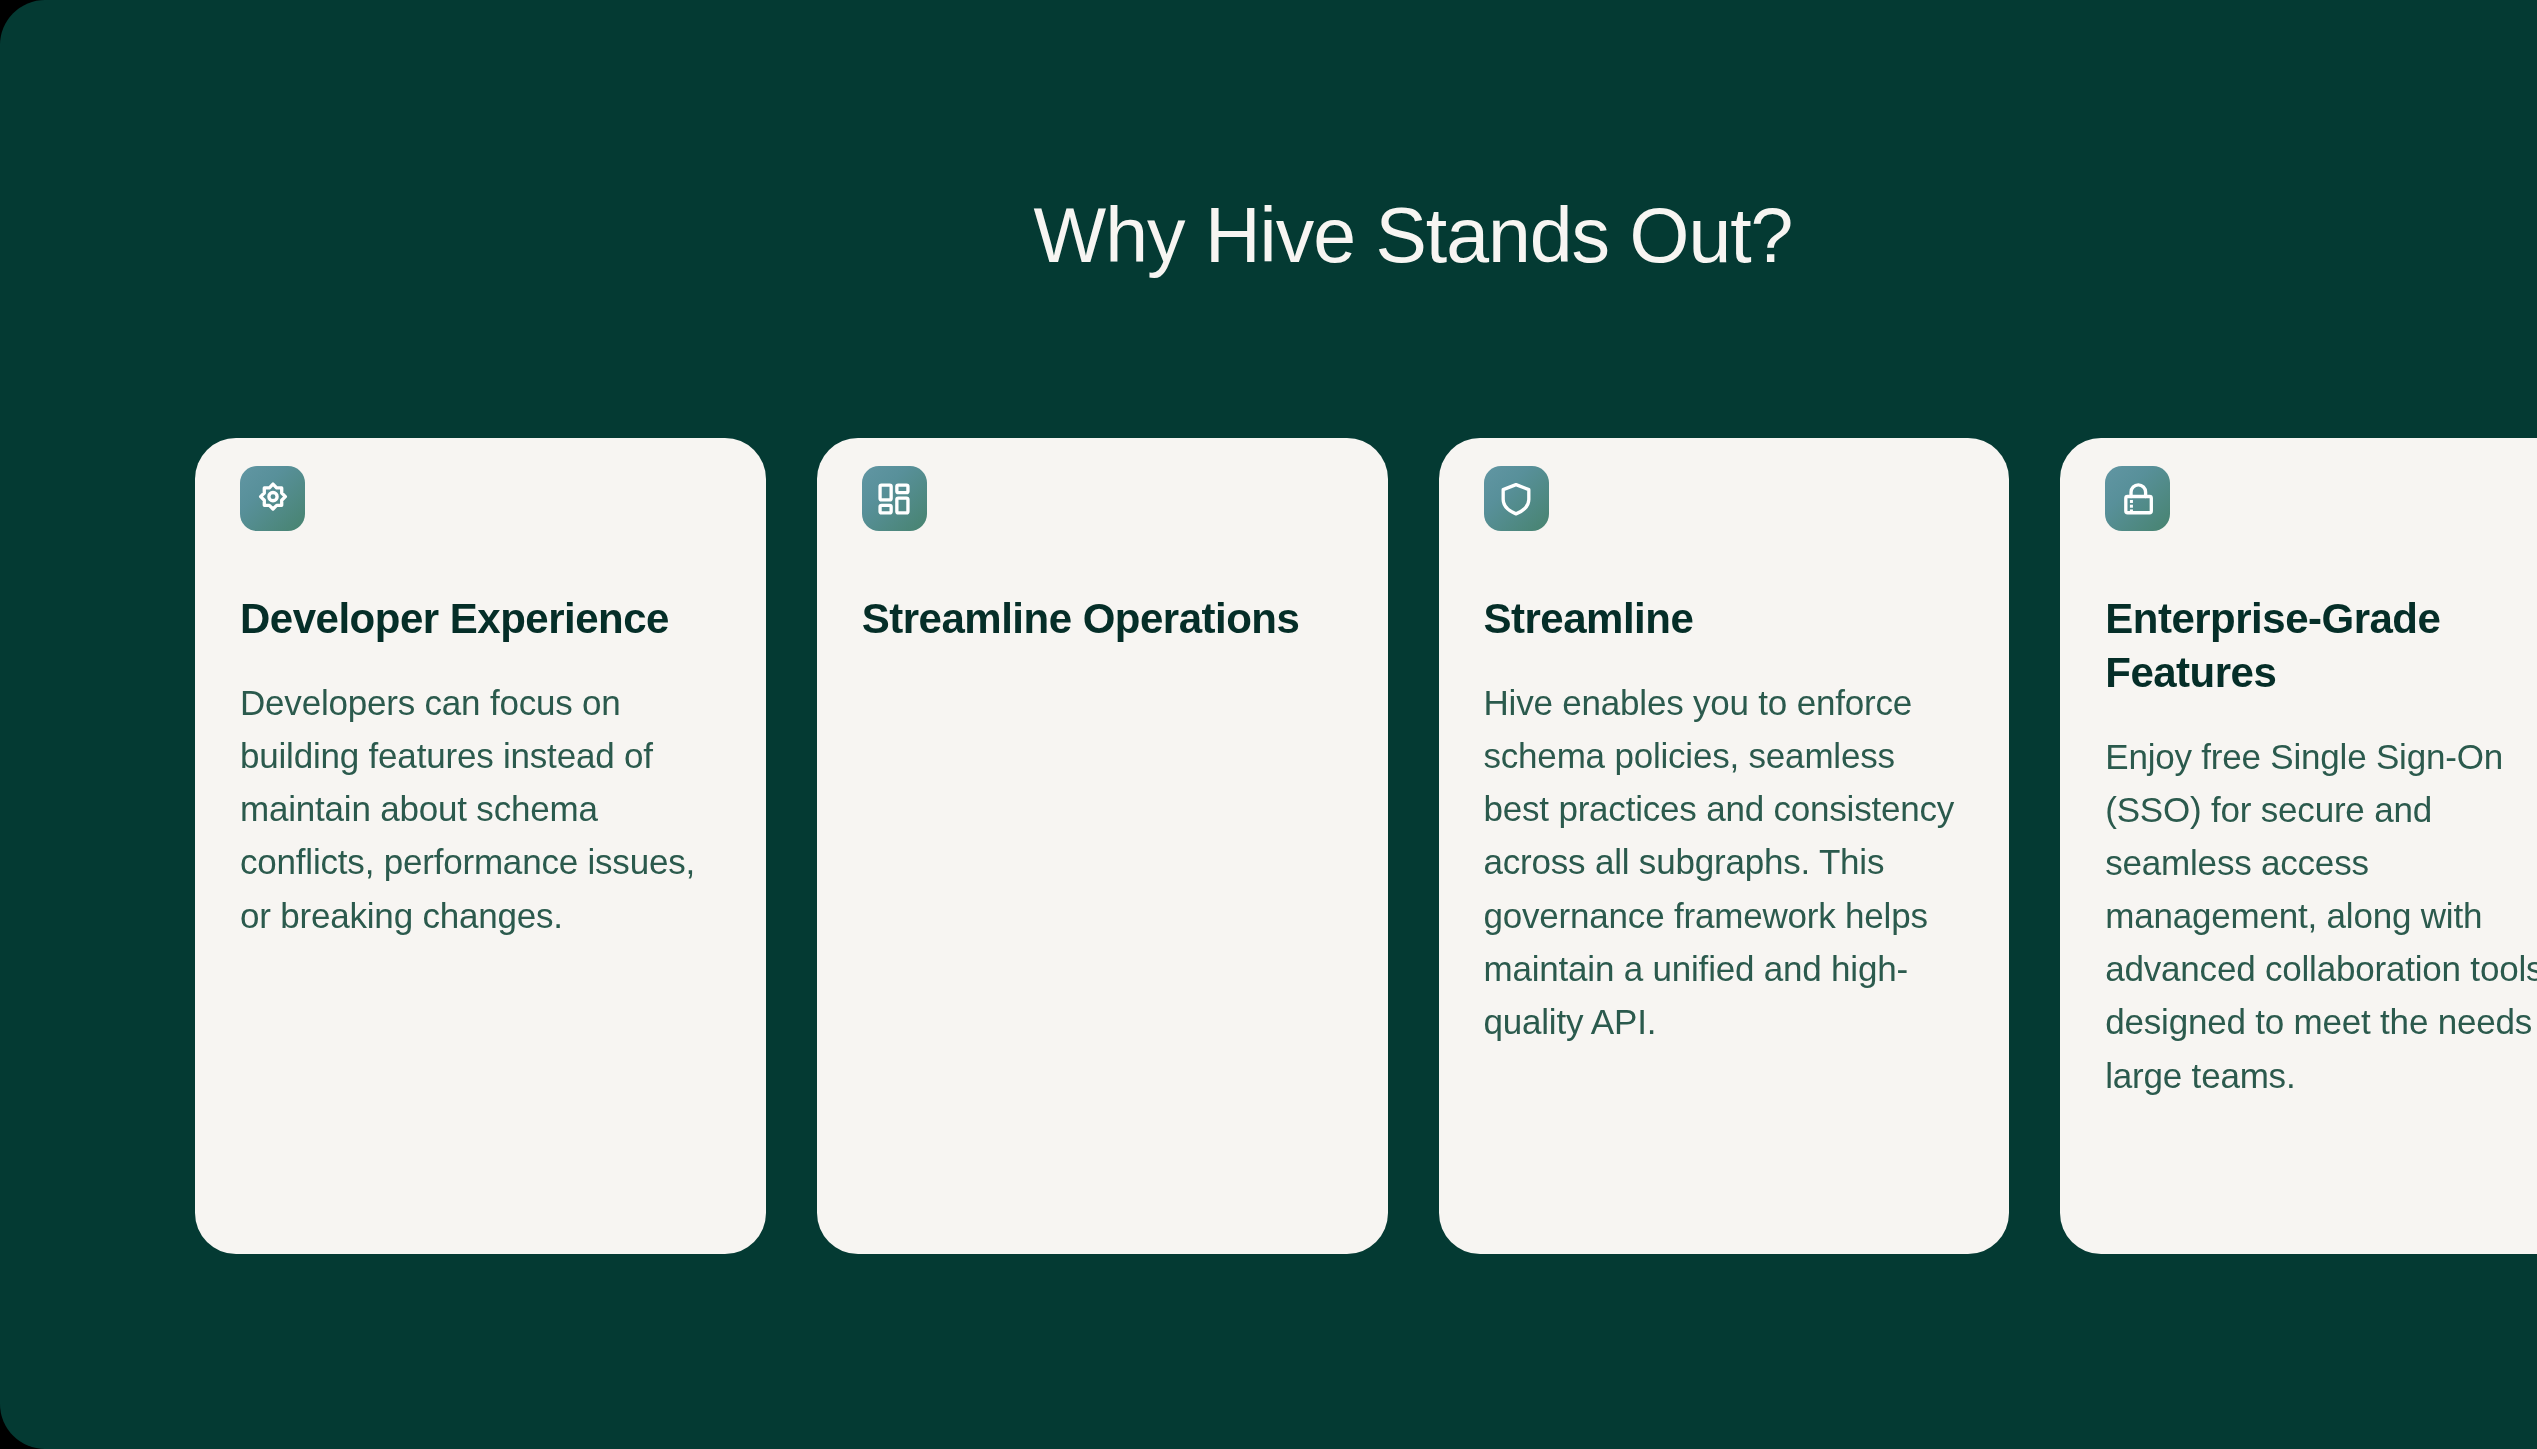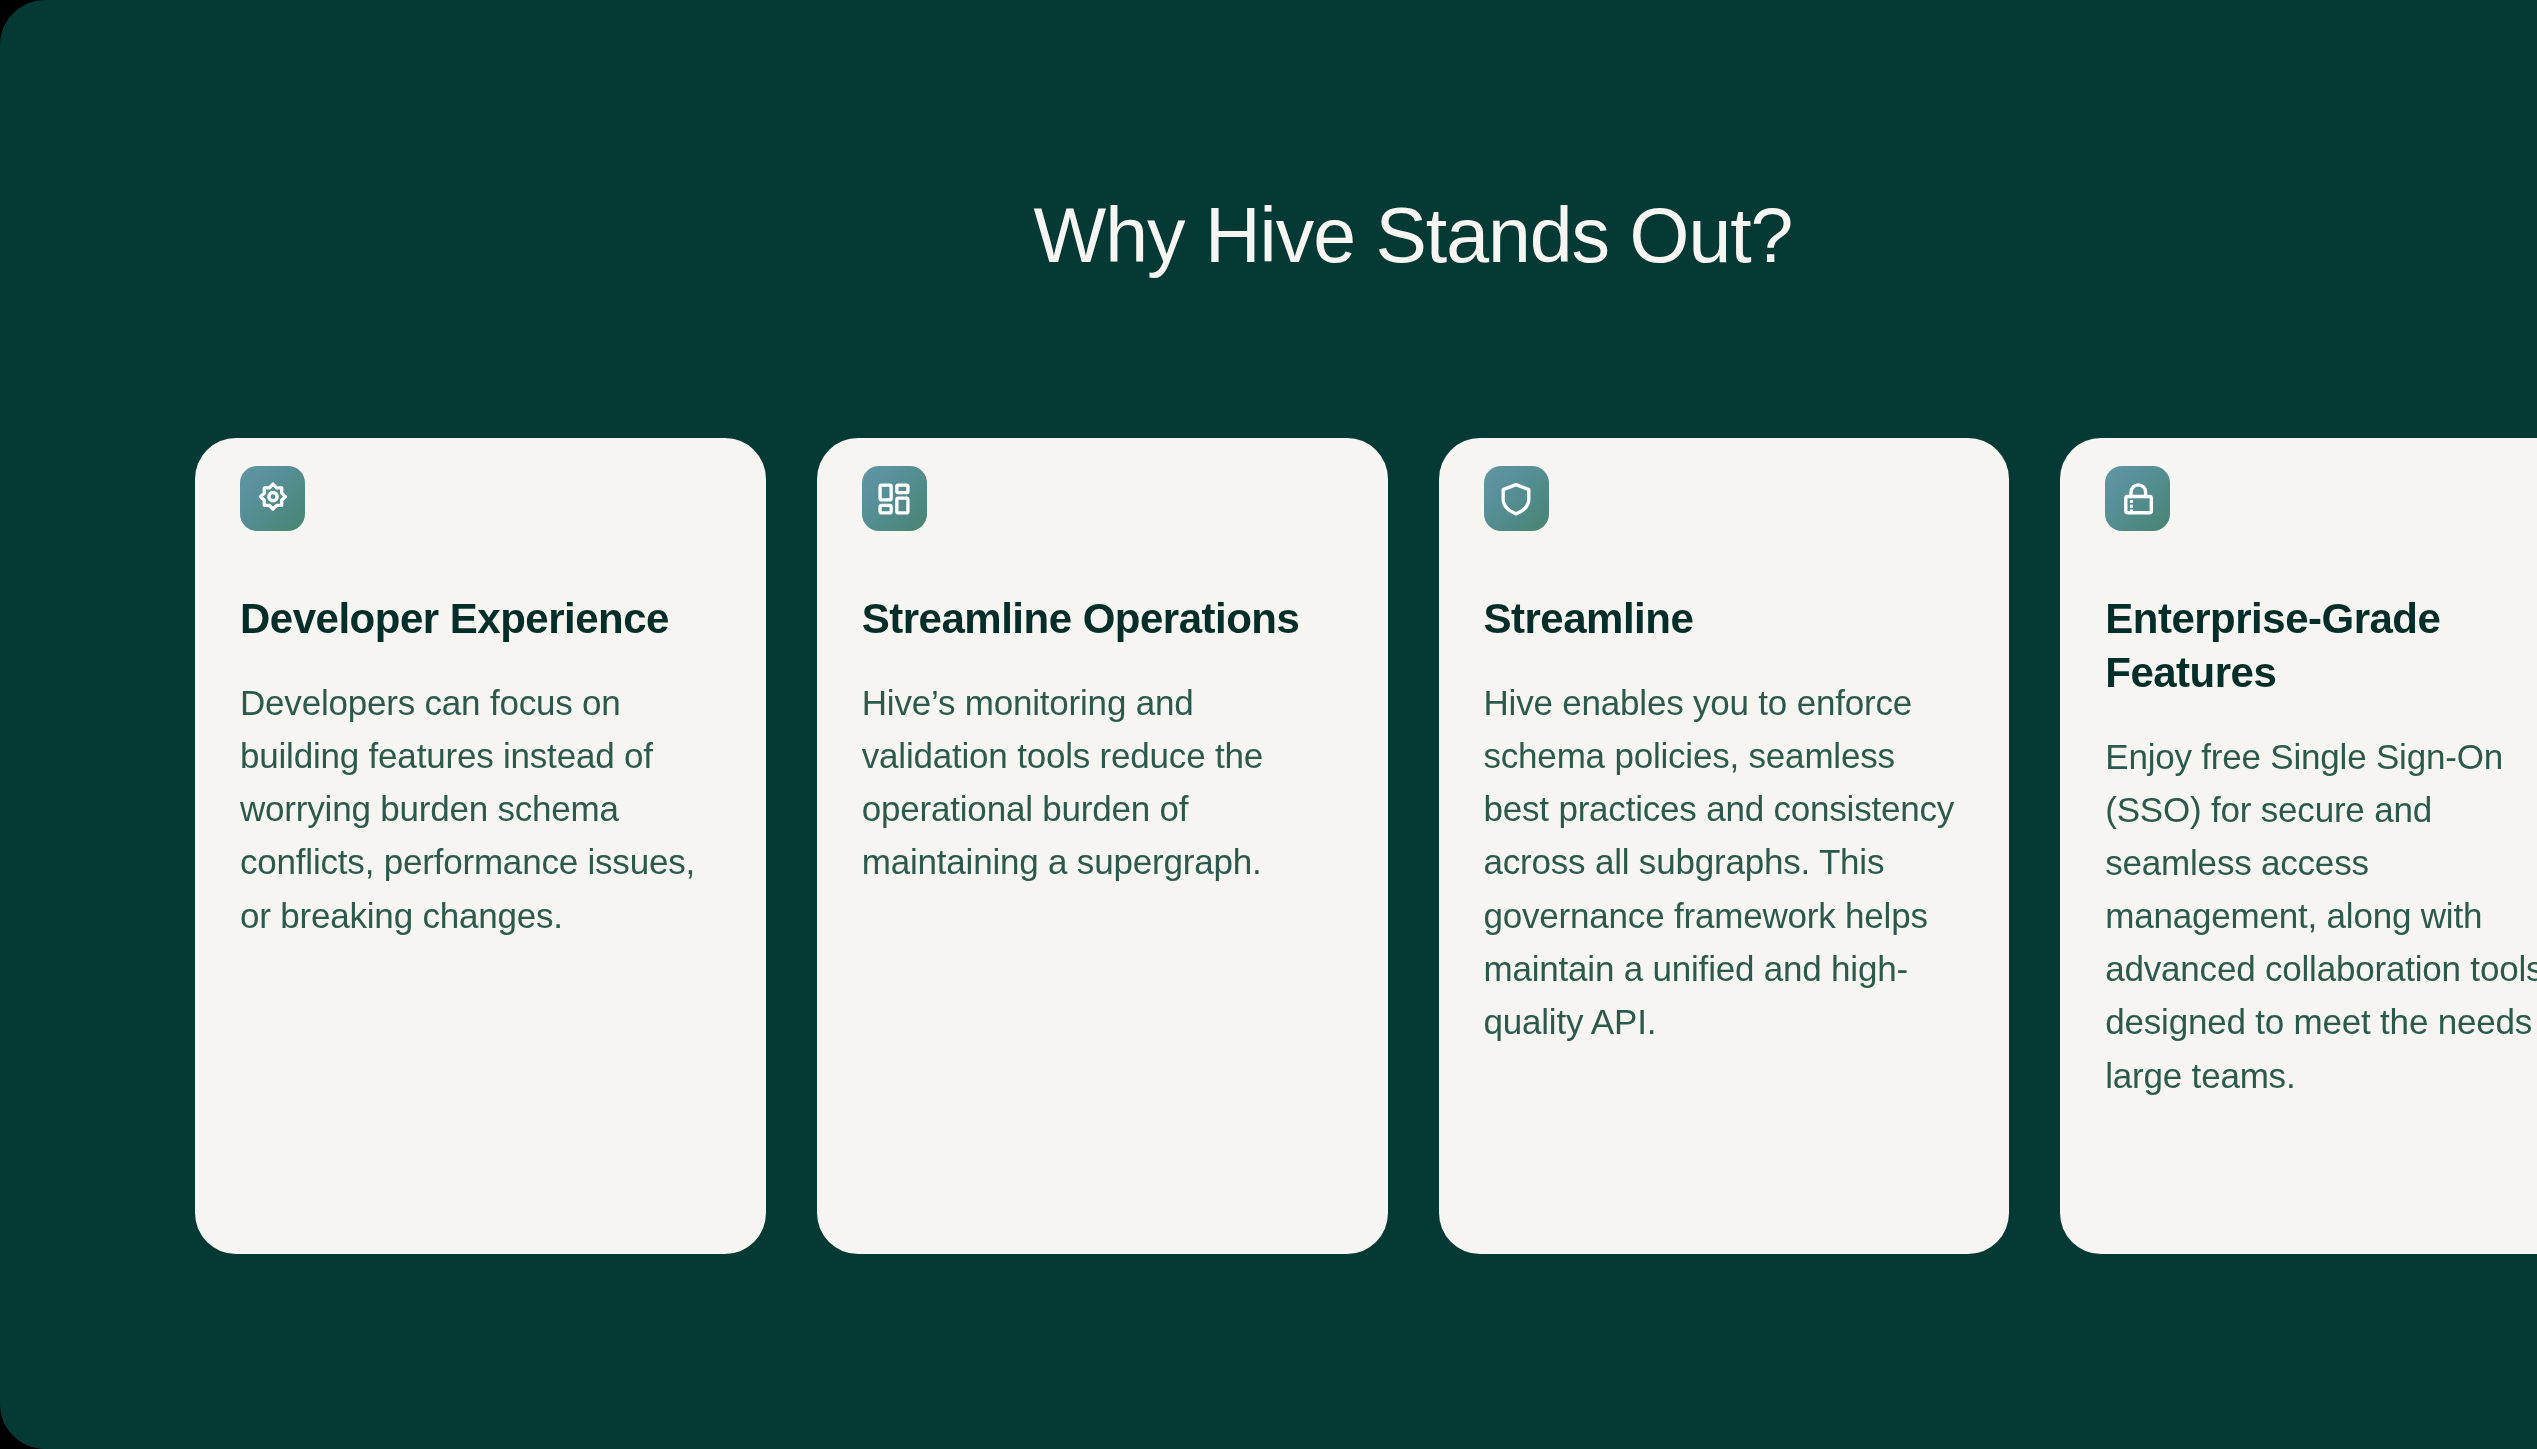--- a/index.html
+++ b/index.html
@@ -115,34 +115,33 @@
     <div class="cards">
 
       <div class="card">
         <div class="icon-box">
           <svg viewBox="0 0 24 24" fill="none" stroke="#ffffff" stroke-width="2.1" stroke-linecap="round" stroke-linejoin="round">
             <path d="M12 2.6 14.3 5h3.2v3.2L19.8 10.5 17.5 12.8v3.2h-3.2L12 18.3 9.7 16h-3.2v-3.2L4.2 10.5 6.5 8.2V5h3.2z"></path>
             <circle cx="12" cy="10.5" r="2.6"></circle>
           </svg>
         </div>
         <div class="card-title">Developer Experience</div>
-        <div class="card-body">Developers can focus on building features instead of worrying burden schema conflicts, performance issues, or breaking changes.</div>
+        <div class="card-body">Developers can focus on building features instead of maintain about schema conflicts, performance issues, or breaking changes.</div>
       </div>
 
       <div class="card">
         <div class="icon-box">
           <svg viewBox="0 0 24 24" fill="none" stroke="#ffffff" stroke-width="2.1" stroke-linecap="round" stroke-linejoin="round">
             <rect x="3.2" y="3.2" width="7" height="9.4" rx="0.9"></rect>
             <rect x="3.2" y="16" width="7" height="4.8" rx="0.9"></rect>
             <rect x="13.8" y="3.2" width="7" height="4.8" rx="0.9"></rect>
             <rect x="13.8" y="11.4" width="7" height="9.4" rx="0.9"></rect>
           </svg>
         </div>
         <div class="card-title">Streamline Operations</div>
-        <div class="card-body">Hive’s monitoring and validation tools reduce the operational burden of maintaining a supergraph.</div>
       </div>
 
       <div class="card">
         <div class="icon-box">
           <svg viewBox="0 0 24 24" fill="none" stroke="#ffffff" stroke-width="2.1" stroke-linecap="round" stroke-linejoin="round">
             <path d="M12 2.9 20.1 6.1v6.2c0 4.2-3.3 7.1-8.1 9.1-4.8-2-8.1-4.9-8.1-9.1V6.1z"></path>
           </svg>
         </div>
         <div class="card-title">Streamline</div>
         <div class="card-body">Hive enables you to enforce schema policies, seamless best practices and consistency across all subgraphs. This governance framework helps maintain a unified and high-quality API.</div>

